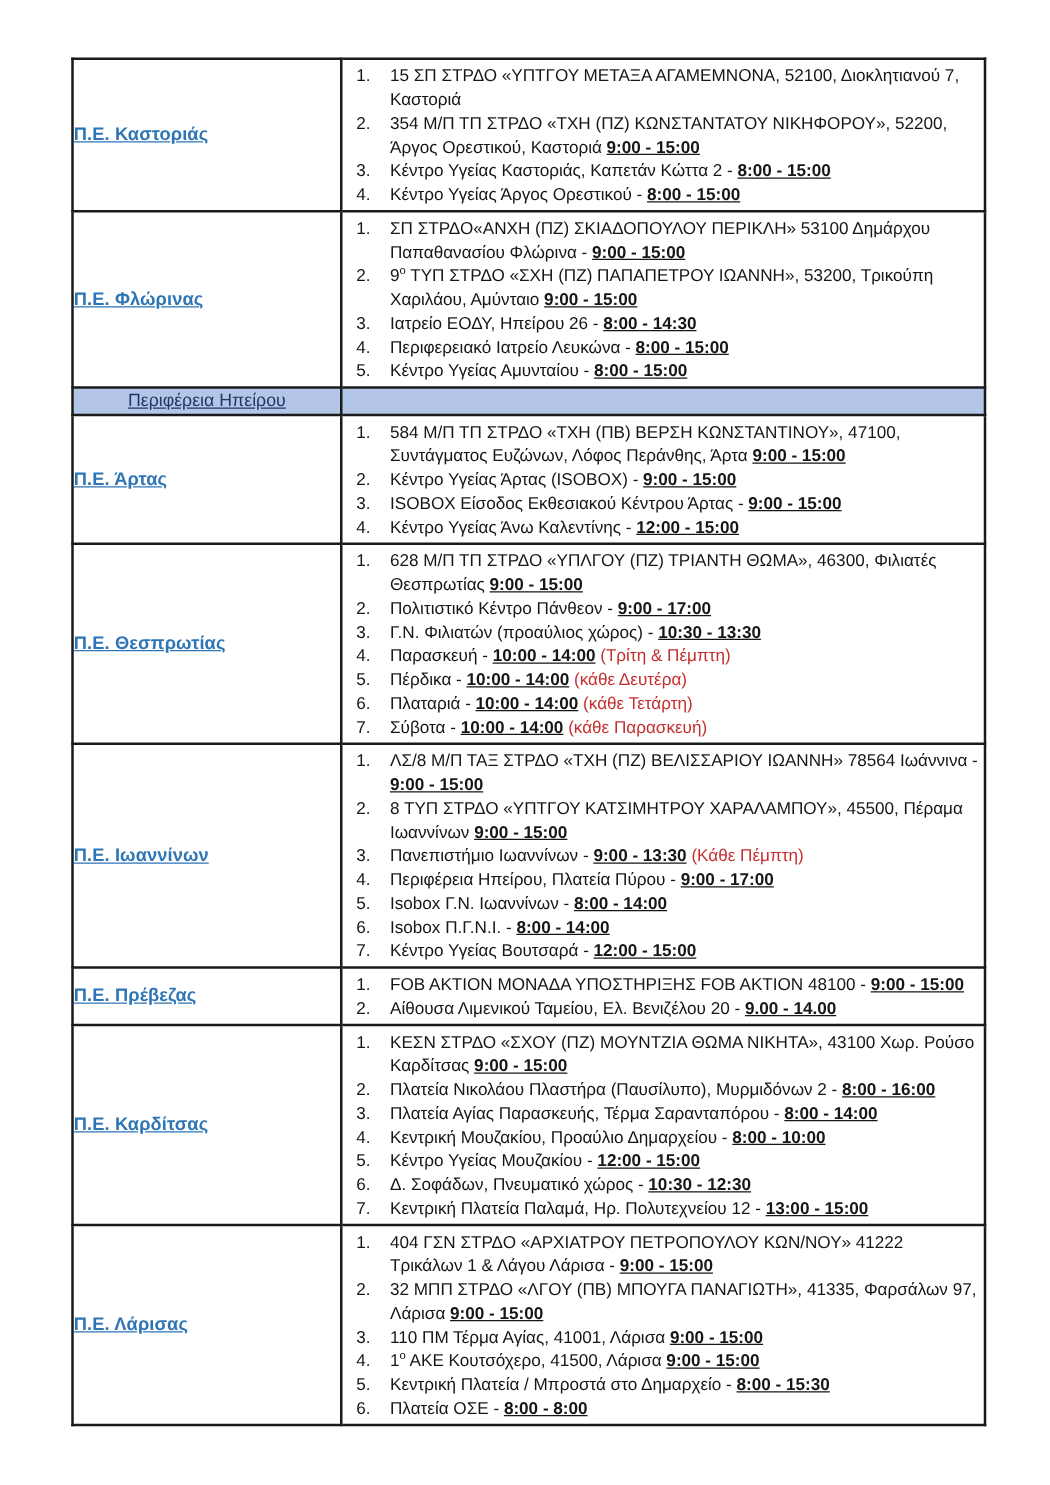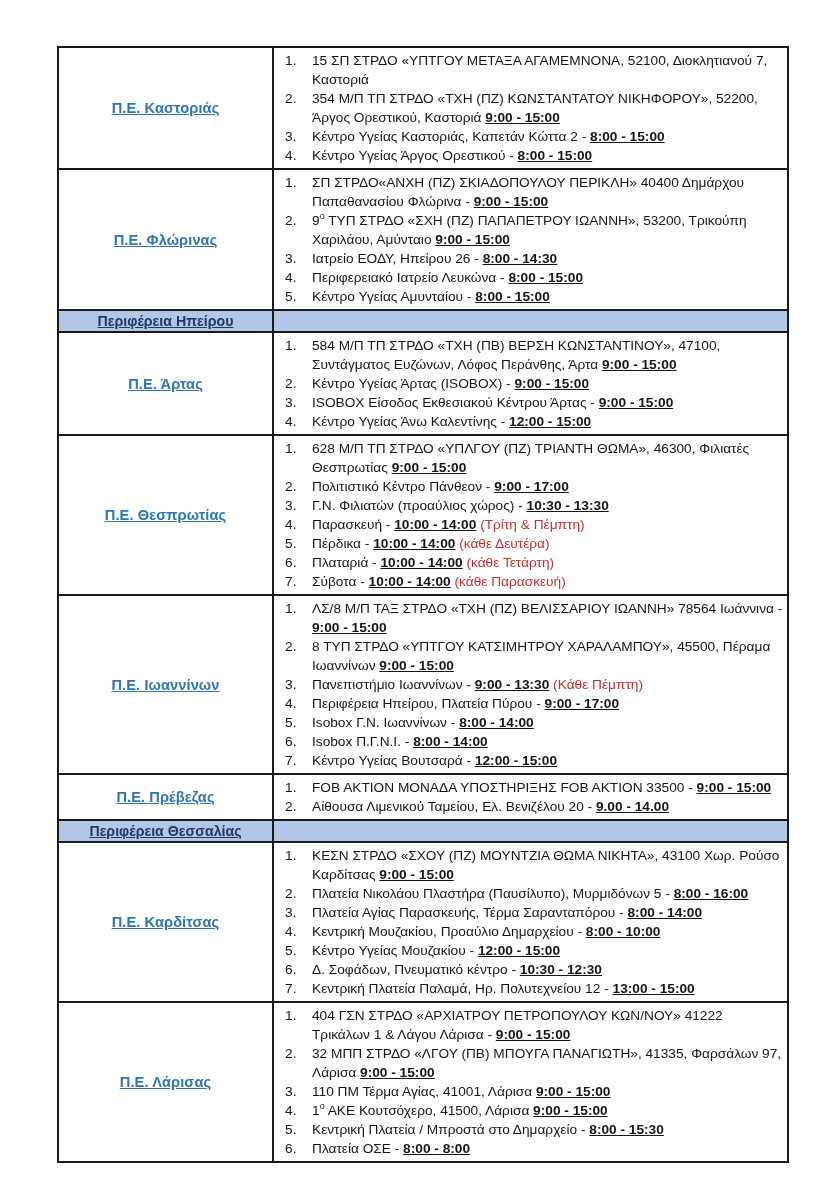--- a/index.html
+++ b/index.html
@@ -20,21 +20,21 @@
     border-collapse:collapse;table-layout:fixed;
   }
   .doc-table td{
     border:2px solid var(--border);
     vertical-align:middle;
     padding:0;
     margin-top:28px;
   }
   col.c-left{width:215px;}
   col.c-right{width:515px;}
-  td.region-cell{text-align:center;}
+  td.region-cell{}
   span.region-link{
     color:var(--region-link);font-weight:bold;text-decoration:underline;
     font-size:14.6px;letter-spacing:0.1px;
   }
   td.locations-cell{padding:3px 4px 3px 0;}
   ol.locations-list{
     margin:0;padding:0;list-style:none;counter-reset:loc;
   }
   li.location-item{
     position:relative;padding-left:38px;
@@ -48,21 +48,21 @@
   .part-n{}
   .part-u{text-decoration:underline;font-weight:bold;}
   .part-r{color:var(--red);}
   sup.part-sup{font-size:9px;line-height:0;vertical-align:super;}
   tr.header-row td{
     background:var(--header-bg);
     padding:1px 0;
   }
   tr.header-row td.header-cell-left{text-align:center;}
   span.header-label{
-    color:var(--header-text);font-weight:bold;text-decoration:underline;
+    color:var(--header-text);font-weight:normal;text-decoration:underline;
     font-size:14.2px;line-height:16px;
   }
 </style>
 </head>
 <body>
 
 <table class="doc-table">
   <colgroup>
       <col class="c-left">
       <col class="c-right">
@@ -76,21 +76,21 @@
             <li class="location-item"><span class="part-n">354 Μ/Π ΤΠ ΣΤΡΔΟ «ΤΧΗ (ΠΖ) ΚΩΝΣΤΑΝΤΑΤΟΥ ΝΙΚΗΦΟΡΟΥ», 52200, Άργος Ορεστικού, Καστοριά </span><span class="part-u">9:00 - 15:00</span></li>
             <li class="location-item"><span class="part-n">Κέντρο Υγείας Καστοριάς, Καπετάν Κώττα 2 - </span><span class="part-u">8:00 - 15:00</span></li>
             <li class="location-item"><span class="part-n">Κέντρο Υγείας Άργος Ορεστικού - </span><span class="part-u">8:00 - 15:00</span></li>
           </ol>
         </td>
       </tr>
       <tr>
         <td class="region-cell"><span class="region-link">Π.Ε. Φλώρινας</span></td>
         <td class="locations-cell">
           <ol class="locations-list">
-            <li class="location-item"><span class="part-n">ΣΠ ΣΤΡΔΟ«ΑΝΧΗ (ΠΖ) ΣΚΙΑΔΟΠΟΥΛΟΥ ΠΕΡΙΚΛΗ» 40400 Δημάρχου Παπαθανασίου Φλώρινα - </span><span class="part-u">9:00 - 15:00</span></li>
+            <li class="location-item"><span class="part-n">ΣΠ ΣΤΡΔΟ«ΑΝΧΗ (ΠΖ) ΣΚΙΑΔΟΠΟΥΛΟΥ ΠΕΡΙΚΛΗ» 53100 Δημάρχου Παπαθανασίου Φλώρινα - </span><span class="part-u">9:00 - 15:00</span></li>
             <li class="location-item"><span class="part-n">9</span><sup class="part-sup">ο</sup><span class="part-n"> ΤΥΠ ΣΤΡΔΟ «ΣΧΗ (ΠΖ) ΠΑΠΑΠΕΤΡΟΥ ΙΩΑΝΝΗ», 53200, Τρικούπη Χαριλάου, Αμύνταιο </span><span class="part-u">9:00 - 15:00</span></li>
             <li class="location-item"><span class="part-n">Ιατρείο ΕΟΔΥ, Ηπείρου 26 - </span><span class="part-u">8:00 - 14:30</span></li>
             <li class="location-item"><span class="part-n">Περιφερειακό Ιατρείο Λευκώνα - </span><span class="part-u">8:00 - 15:00</span></li>
             <li class="location-item"><span class="part-n">Κέντρο Υγείας Αμυνταίου - </span><span class="part-u">8:00 - 15:00</span></li>
           </ol>
         </td>
       </tr>
       <tr class="header-row">
         <td class="header-cell-left"><span class="header-label">Περιφέρεια Ηπείρου</span></td>
         <td class="header-cell-right"></td>
@@ -131,39 +131,35 @@
             <li class="location-item"><span class="part-n">Isobox Γ.Ν. Ιωαννίνων - </span><span class="part-u">8:00 - 14:00</span></li>
             <li class="location-item"><span class="part-n">Isobox Π.Γ.Ν.Ι. - </span><span class="part-u">8:00 - 14:00</span></li>
             <li class="location-item"><span class="part-n">Κέντρο Υγείας Βουτσαρά - </span><span class="part-u">12:00 - 15:00</span></li>
           </ol>
         </td>
       </tr>
       <tr>
         <td class="region-cell"><span class="region-link">Π.Ε. Πρέβεζας</span></td>
         <td class="locations-cell">
           <ol class="locations-list">
-            <li class="location-item"><span class="part-n">FOB AKTION ΜΟΝΑΔΑ ΥΠΟΣΤΗΡΙΞΗΣ FOB AKTION 33500 - </span><span class="part-u">9:00 - 15:00</span></li>
+            <li class="location-item"><span class="part-n">FOB AKTION ΜΟΝΑΔΑ ΥΠΟΣΤΗΡΙΞΗΣ FOB AKTION 48100 - </span><span class="part-u">9:00 - 15:00</span></li>
             <li class="location-item"><span class="part-n">Αίθουσα Λιμενικού Ταμείου, Ελ. Βενιζέλου 20 - </span><span class="part-u">9.00 - 14.00</span></li>
           </ol>
         </td>
-      </tr>
-      <tr class="header-row">
-        <td class="header-cell-left"><span class="header-label">Περιφέρεια Θεσσαλίας</span></td>
-        <td class="header-cell-right"></td>
       </tr>
       <tr>
         <td class="region-cell"><span class="region-link">Π.Ε. Καρδίτσας</span></td>
         <td class="locations-cell">
           <ol class="locations-list">
             <li class="location-item"><span class="part-n">ΚΕΣΝ ΣΤΡΔΟ «ΣΧΟΥ (ΠΖ) ΜΟΥΝΤΖΙΑ ΘΩΜΑ ΝΙΚΗΤΑ», 43100 Χωρ. Ρούσο Καρδίτσας </span><span class="part-u">9:00 - 15:00</span></li>
-            <li class="location-item"><span class="part-n">Πλατεία Νικολάου Πλαστήρα (Παυσίλυπο), Μυρμιδόνων 5 - </span><span class="part-u">8:00 - 16:00</span></li>
+            <li class="location-item"><span class="part-n">Πλατεία Νικολάου Πλαστήρα (Παυσίλυπο), Μυρμιδόνων 2 - </span><span class="part-u">8:00 - 16:00</span></li>
             <li class="location-item"><span class="part-n">Πλατεία Αγίας Παρασκευής, Τέρμα Σαρανταπόρου - </span><span class="part-u">8:00 - 14:00</span></li>
             <li class="location-item"><span class="part-n">Κεντρική Μουζακίου, Προαύλιο Δημαρχείου - </span><span class="part-u">8:00 - 10:00</span></li>
             <li class="location-item"><span class="part-n">Κέντρο Υγείας Μουζακίου - </span><span class="part-u">12:00 - 15:00</span></li>
-            <li class="location-item"><span class="part-n">Δ. Σοφάδων, Πνευματικό κέντρο - </span><span class="part-u">10:30 - 12:30</span></li>
+            <li class="location-item"><span class="part-n">Δ. Σοφάδων, Πνευματικό χώρος - </span><span class="part-u">10:30 - 12:30</span></li>
             <li class="location-item"><span class="part-n">Κεντρική Πλατεία Παλαμά, Ηρ. Πολυτεχνείου 12 - </span><span class="part-u">13:00 - 15:00</span></li>
           </ol>
         </td>
       </tr>
       <tr>
         <td class="region-cell"><span class="region-link">Π.Ε. Λάρισας</span></td>
         <td class="locations-cell">
           <ol class="locations-list">
             <li class="location-item"><span class="part-n">404 ΓΣΝ ΣΤΡΔΟ «ΑΡΧΙΑΤΡΟΥ ΠΕΤΡΟΠΟΥΛΟΥ ΚΩΝ/ΝΟΥ» 41222 Τρικάλων 1 &amp; Λάγου Λάρισα - </span><span class="part-u">9:00 - 15:00</span></li>
             <li class="location-item"><span class="part-n">32 ΜΠΠ ΣΤΡΔΟ «ΛΓΟΥ (ΠΒ) ΜΠΟΥΓΑ ΠΑΝΑΓΙΩΤΗ», 41335, Φαρσάλων 97, Λάρισα </span><span class="part-u">9:00 - 15:00</span></li>

